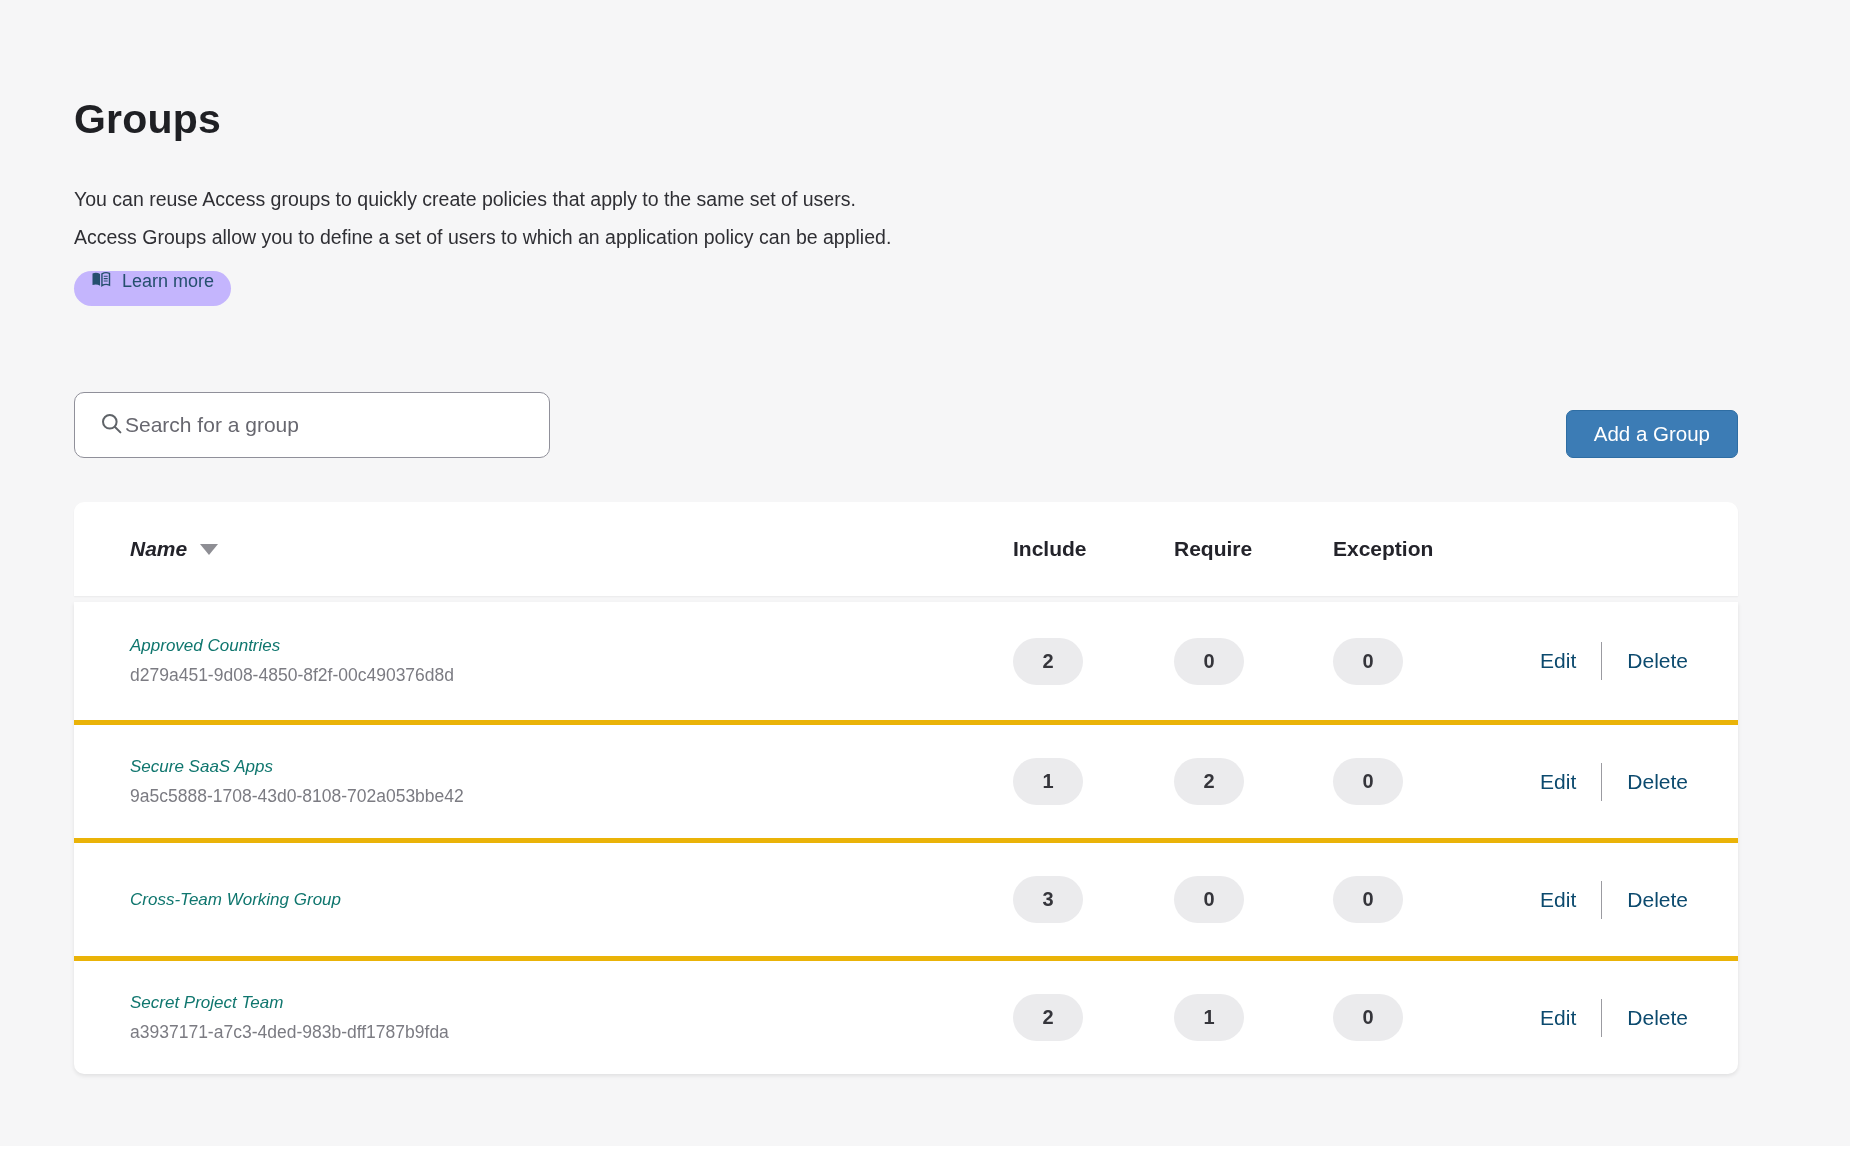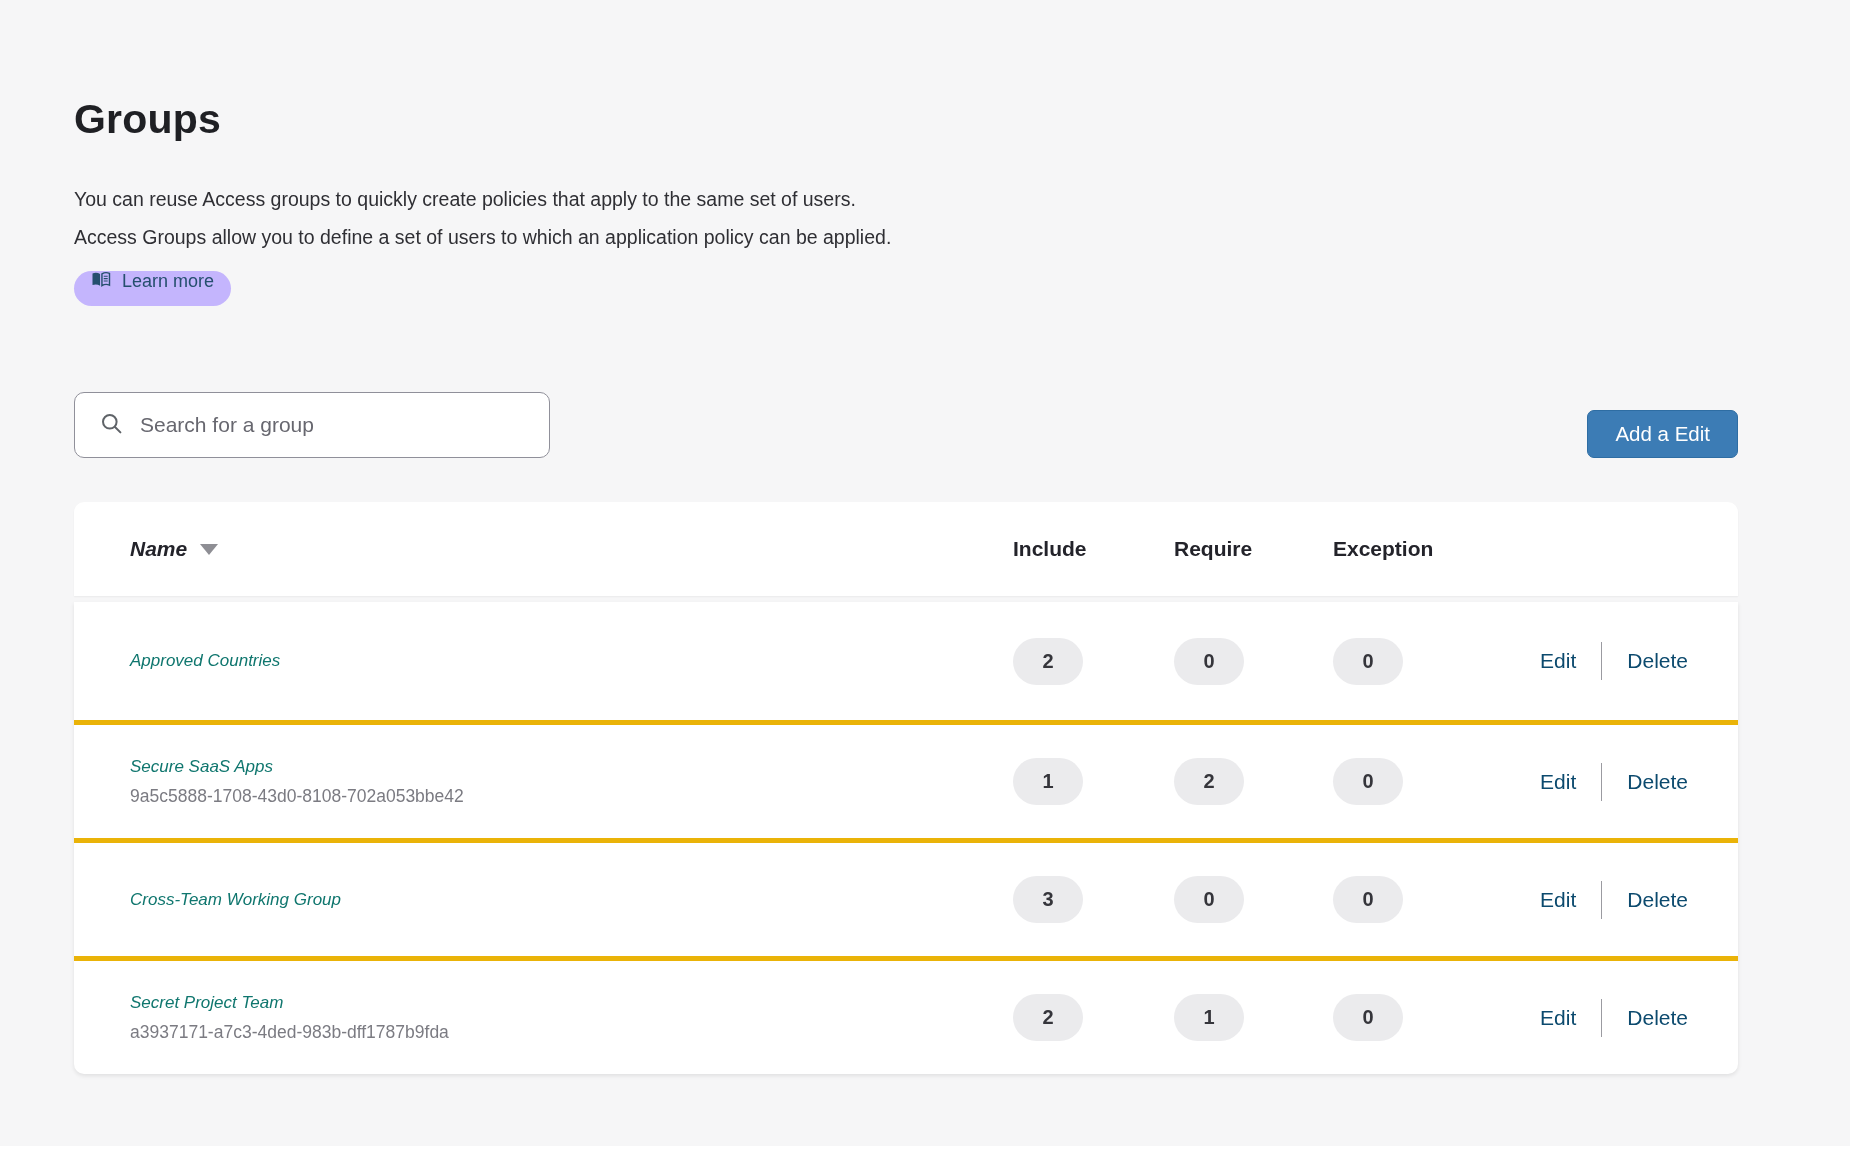--- a/index.html
+++ b/index.html
@@ -23,21 +23,21 @@
     background:#c4b5fd; color:#254f6e;
     height:35px; padding:0 17px; border-radius:18px;
     font-size:18px; cursor:pointer;
   }
   .badge svg { display:block; }
 
   .toolbar { margin-top:86px; width:1664px; display:flex; justify-content:space-between; align-items:flex-end; }
   .search-box {
     width:476px; height:66px; background:#ffffff;
     border:1px solid #90909a; border-radius:10px;
-    display:flex; align-items:center; gap:17px; padding:0 20px 0 25px;
+    display:flex; align-items:center; gap:2px; padding:0 20px 0 25px;
   }
   .search-box input {
     flex:1; border:none; outline:none; background:transparent;
     font-family:"Liberation Sans", sans-serif;
     font-size:21px; color:#2f2f34;
   }
   .search-box input::placeholder { color:#67676f; opacity:1; }
   .add-btn {
     height:48px; padding:0 27px;
     background:#3c7cb5; border:1px solid #2e6da3; border-radius:7px;
@@ -113,41 +113,42 @@
   <div class="toolbar">
     <div class="search-box">
       <span>
         <svg width="23" height="23" viewBox="0 0 23 23" fill="none" stroke="#5f6368" stroke-width="2" stroke-linecap="round">
           <circle cx="9.8" cy="9.8" r="6.8"></circle>
           <path d="M15 15l5.4 5.4"></path>
         </svg>
       </span>
       <input type="text" placeholder="Search for a group" style="">
     </div>
-    <button class="add-btn">Add a Edit</button>
+    <button class="add-btn">Add a Group</button>
   </div>
 
   <div class="table-wrap">
 
     <div class="thead grid-row">
       <div class="th name-th">
         <span>Name</span>
         <span class="tri-down"></span>
       </div>
       <div class="th">Include</div>
       <div class="th">Require</div>
       <div class="th">Exception</div>
       <div></div>
     </div>
 
     <div class="tbody">
 
       <div class="row grid-row">
         <div>
           <div class="group-name">Approved Countries</div>
+          <div class="group-id">d279a451-9d08-4850-8f2f-00c490376d8d</div>
         </div>
         <span class="pill">2</span>
         <span class="pill">0</span>
         <span class="pill">0</span>
         <div class="actions">
           <span class="link">Edit</span>
           <span class="action-divider"></span>
           <span class="link">Delete</span>
         </div>
       </div>

